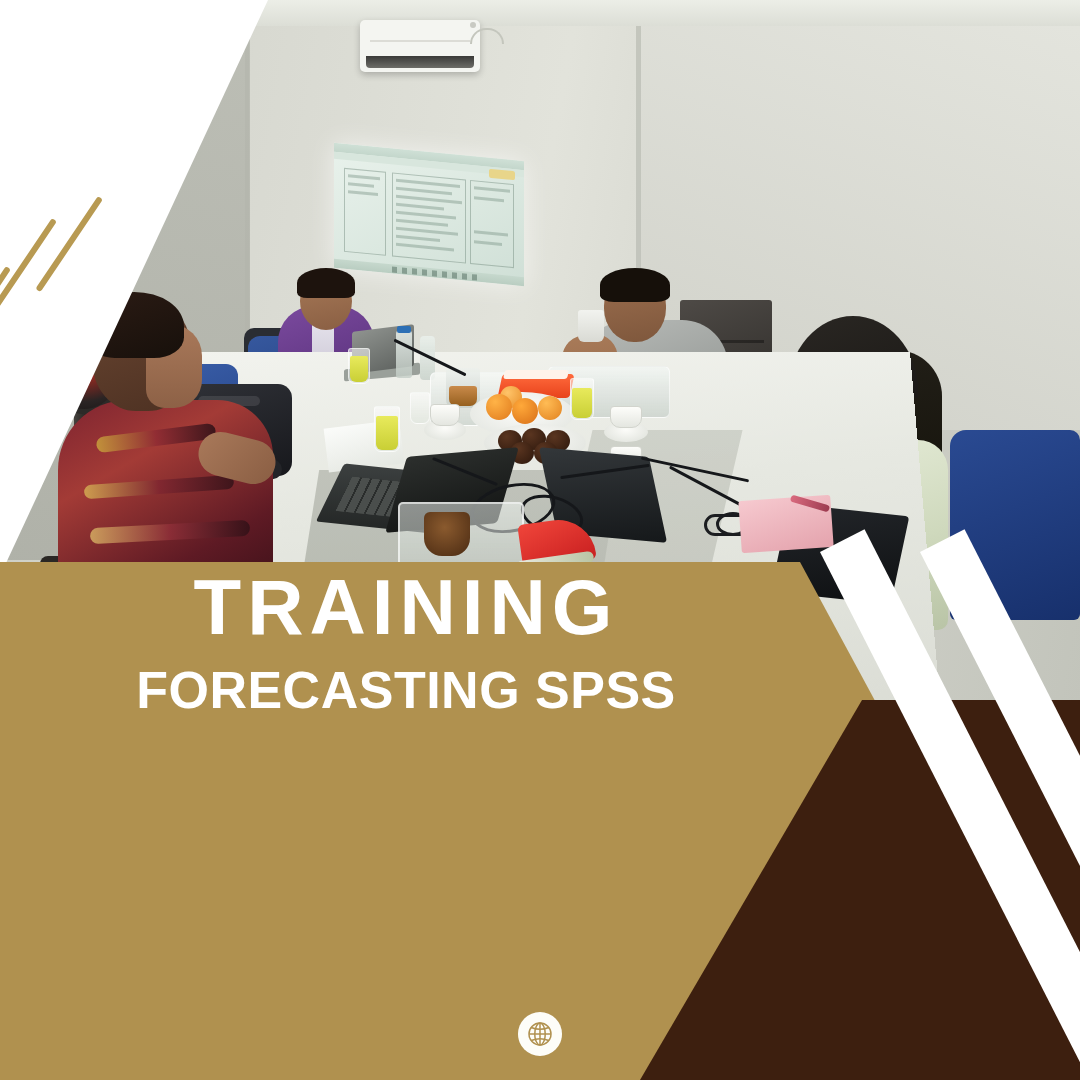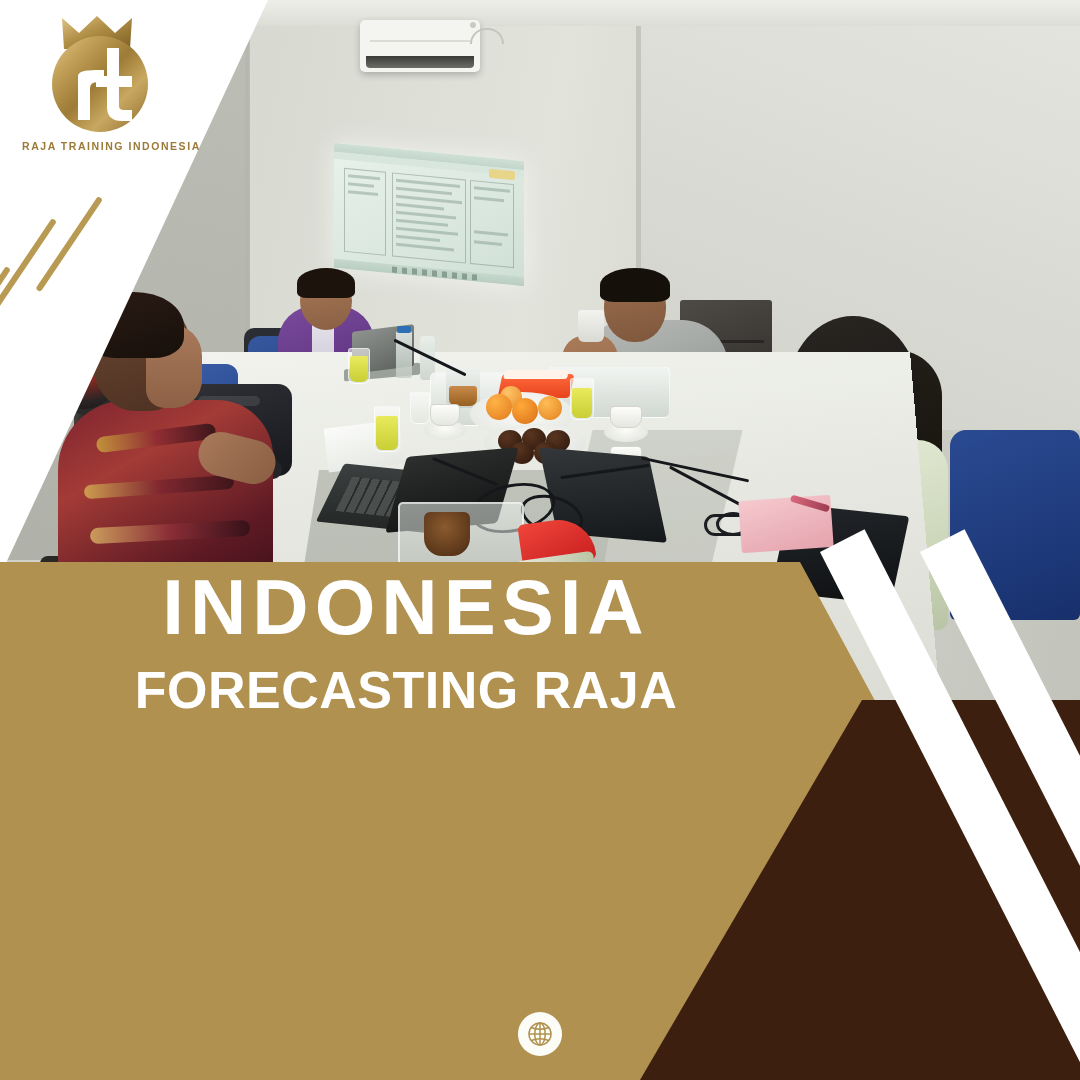--- a/index.html
+++ b/index.html
@@ -462,56 +462,30 @@
     <div class="ph notebook"></div>
     <div class="ph pen"></div>
   </div>
 
   <div class="corner-wedge"></div>
 
   <div class="stripe-g" style="left:6px;  top:266px; height:150px;"></div>
   <div class="stripe-g" style="left:52px; top:218px; height:150px;"></div>
   <div class="stripe-g" style="left:98px; top:196px; height:112px;"></div>
 
-  <div class="logo-wrap">
-    <div class="logo-mark">
-      <svg class="crown" viewBox="0 0 70 34">
-        <defs>
-          <linearGradient id="cg" x1="0" y1="0" x2="1" y2="1">
-            <stop offset="0%" stop-color="#e0c488"></stop>
-            <stop offset="45%" stop-color="#b08f46"></stop>
-            <stop offset="100%" stop-color="#7d5f24"></stop>
-          </linearGradient>
-        </defs>
-        <path d="M2 33 L0 2 L17 17 L35 0 L53 17 L70 2 L68 33 Z" fill="url(#cg)"></path>
-      </svg>
-
-      <div class="logo-circle"></div>
-
-      <svg class="mono" viewBox="0 0 96 96">
-
-        <path d="M26 40 L26 84 L38 84 L38 52 Q38 46 46 46 L52 46 L52 34 L44 34 Q26 34 26 40 Z" fill="#fff"></path>
-
-        <path d="M55 12 L67 12 L67 40 L80 40 L80 51 L67 51 L67 70 Q67 74 72 74 L80 74 L80 85 L70 85
-                 Q55 85 55 71 Z" fill="#fff"></path>
-        <rect x="44" y="40" width="36" height="11" fill="#fff"></rect>
-      </svg>
-    </div>
-    <div class="logo-tag">RAJA TRAINING INDONESIA</div>
-  </div>
 
   <div class="gold-band"></div>
 
   <div class="brown-wedge"></div>
 
   <div class="stripe-w" style="left:820px; top:552px; width:50px; height:660px; transform:rotate(-27deg);"></div>
   <div class="stripe-w" style="left:920px; top:552px; width:50px; height:660px; transform:rotate(-27deg);"></div>
 
-  <div class="title-main">INDONESIA</div>
-  <div class="title-sub">FORECASTING RAJA</div>
+  <div class="title-main">TRAINING</div>
+  <div class="title-sub">FORECASTING SPSS</div>
 
   <div class="footer">
     <span class="globe">
       <svg width="30" height="30" viewBox="0 0 30 30">
         <g fill="none" stroke="#b0914f" stroke-width="1.5">
           <circle cx="15" cy="15" r="11"></circle>
           <ellipse cx="15" cy="15" rx="5.2" ry="11"></ellipse>
           <line x1="4" y1="15" x2="26" y2="15"></line>
           <path d="M6.2 8.5 Q15 12.2 23.8 8.5"></path>
           <path d="M6.2 21.5 Q15 17.8 23.8 21.5"></path>

